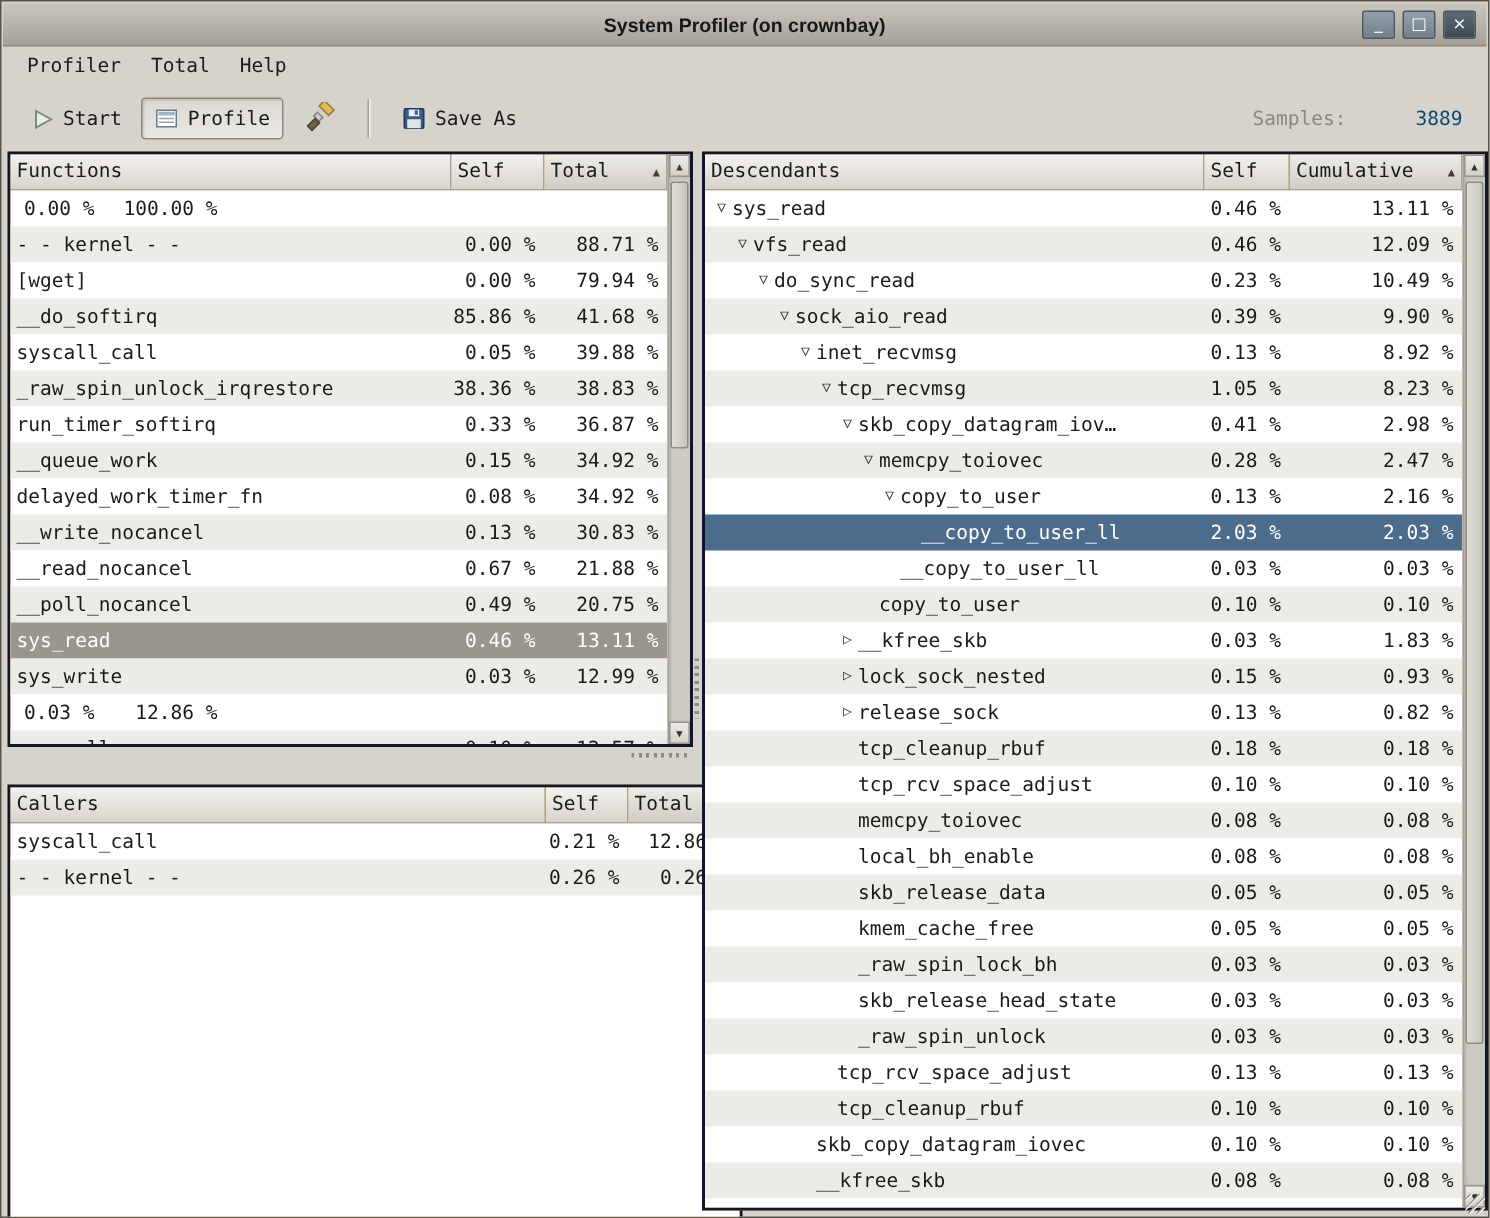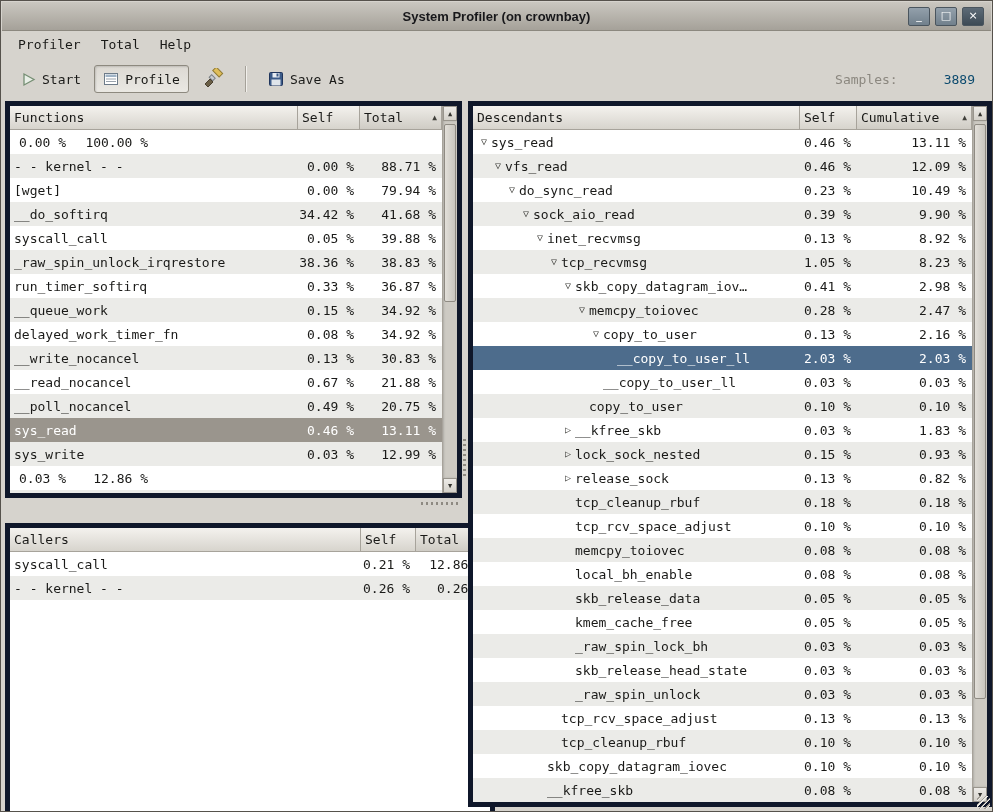--- a/index.html
+++ b/index.html
@@ -17,21 +17,21 @@
   .menu-item{padding:4px 10px}
   
   .toolbar{position:absolute;left:1px;right:1px;top:57px;height:42px;display:flex;align-items:center;padding:0 10px;gap:4px}
   .tbtn{display:flex;align-items:flex-end;gap:6px;padding:5px 8px;border:1px solid transparent;border-radius:3px}
   .tbtn.pressed{border:1px solid #8d897f;background:linear-gradient(#dcd9d3,#eae8e3);box-shadow:inset 1px 1px 2px rgba(0,0,0,.14)}
   .ticon{display:flex;align-items:center}
   .tsep{width:0;height:26px;border-left:1px solid #a5a199;border-right:1px solid #f2f0ec;margin:0 8px}
   .samples{margin-left:auto;display:flex;align-items:center;gap:46px;color:#8b877f;padding-right:6px}
   .samples .val{color:#0c4a6e}
   
-  .pane{position:absolute;border:5px solid #0f172a;background:#fdba74;display:flex}
+  .pane{position:absolute;border:2px solid #0f172a;background:#fdba74;display:flex}
   #functions-pane{left:4px;top:100px;width:457px;height:397px}
   #callers-pane{left:4px;top:522px;width:490px;height:296px}
   #descendants-pane{left:467px;top:100px;width:524px;height:706px}
   .treecol{flex:1;display:flex;flex-direction:column;min-width:0}
   .thead{display:flex;height:24px;flex:none}
   .hcell{background:linear-gradient(#f4f2ee,#d7d4cd);border-right:1px solid #a7a39b;border-bottom:1px solid #a7a39b;display:flex;align-items:center;padding:0 4px;white-space:nowrap;overflow:hidden}
   .hcell.grow{flex:1;min-width:0}
   .hcell.sorted{justify-content:space-between;background:linear-gradient(#eeece7,#cfccc5)}
   .sortarrow{font-size:8px;color:#3f3f3a;margin-left:4px}
   .rows{flex:1;overflow:hidden;background:#fff}
@@ -147,21 +147,21 @@
             <div class="cell cnum fself">0.00 %</div>
             <div class="cell cnum ftotal">88.71 %</div>
           </div>
           <div class="trow">
             <div class="cell cname">[wget]</div>
             <div class="cell cnum fself">0.00 %</div>
             <div class="cell cnum ftotal">79.94 %</div>
           </div>
           <div class="trow">
             <div class="cell cname">__do_softirq</div>
-            <div class="cell cnum fself">34.42 %</div>
+            <div class="cell cnum fself">85.86 %</div>
             <div class="cell cnum ftotal">41.68 %</div>
           </div>
           <div class="trow">
             <div class="cell cname">syscall_call</div>
             <div class="cell cnum fself">0.05 %</div>
             <div class="cell cnum ftotal">39.88 %</div>
           </div>
           <div class="trow">
             <div class="cell cname">_raw_spin_unlock_irqrestore</div>
             <div class="cell cnum fself">38.36 %</div>

